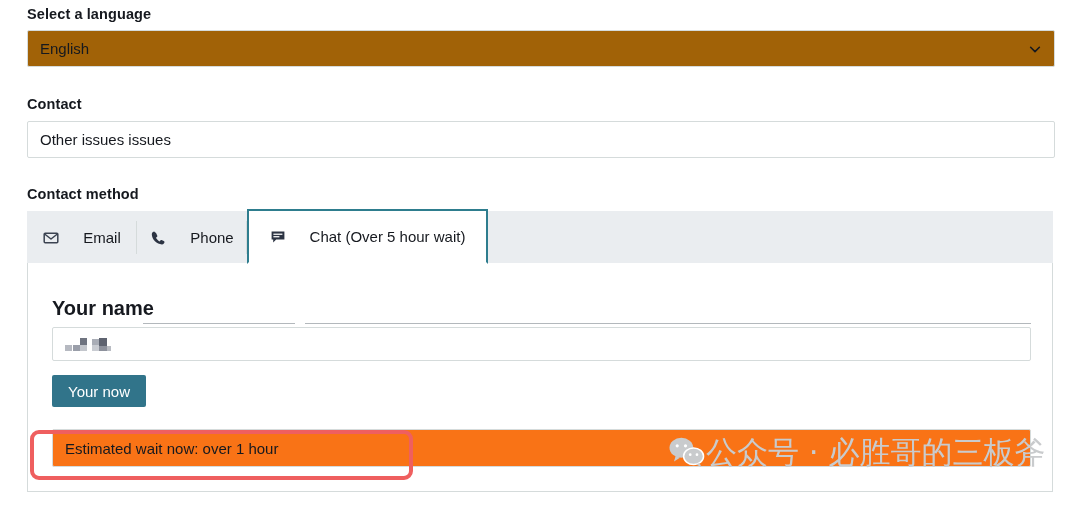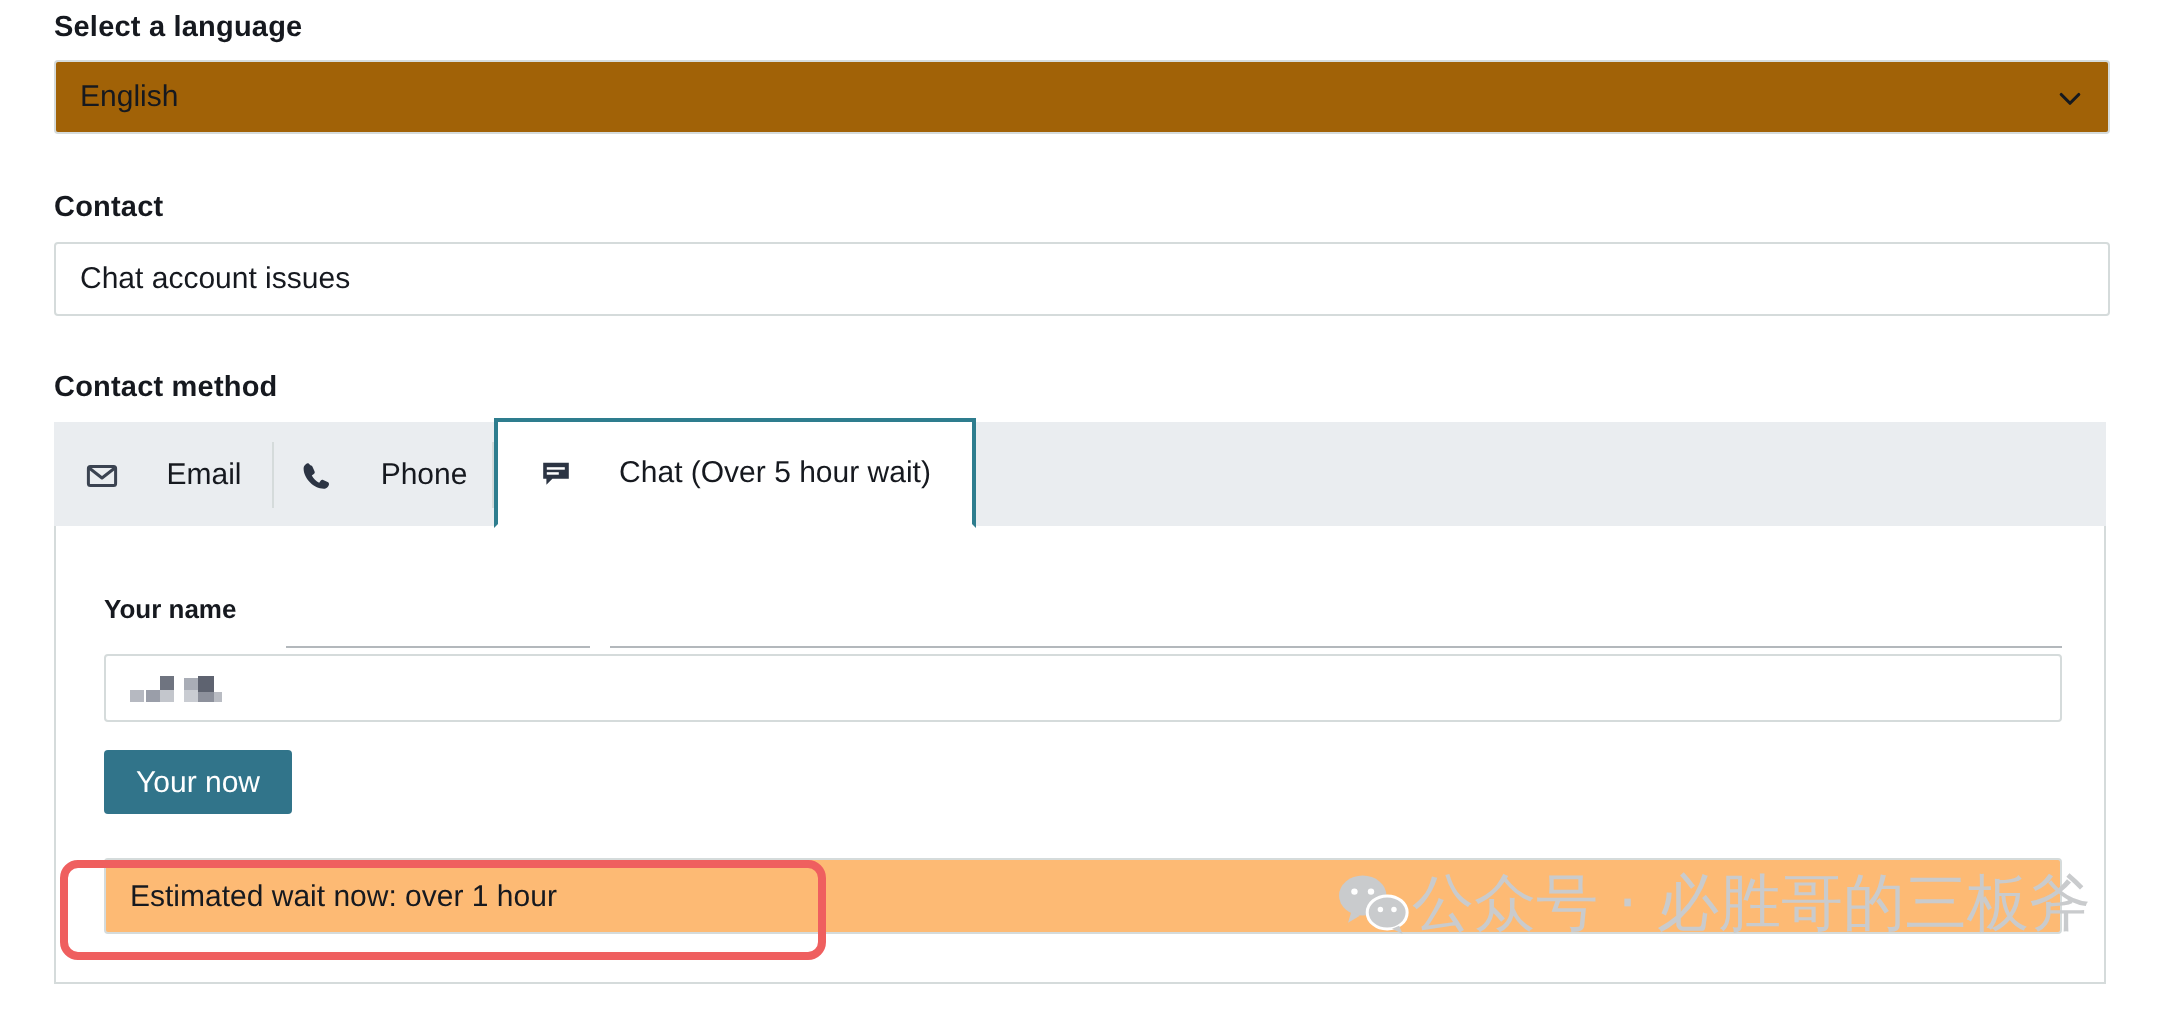--- a/index.html
+++ b/index.html
@@ -127,21 +127,21 @@
     box-sizing: border-box;
     background: #ffffff;
     border: 1px solid #d5dbdb;
     border-top: none;
   }
 
   .panel-label {
     position: absolute;
     left: 24px;
     top: 34px;
-    font-size: 13px;
+    font-size: 20px;
     font-weight: bold;
     color: #16191f;
   }
 
   
   .hairline {
     position: absolute;
     height: 1px;
     background: #9aa0a6;
     opacity: 0.75;
@@ -192,21 +192,21 @@
     font-family: "Liberation Sans", sans-serif;
   }
 
   .wait-box {
     position: absolute;
     left: 24px;
     top: 166px;
     width: 979px;
     height: 38px;
     box-sizing: border-box;
-    background: #fdba74;
+    background: #f97316;
     border: 1px solid #d5dbdb;
     border-radius: 2px;
     display: flex;
     align-items: center;
     padding: 0 12px;
     font-size: 15px;
     color: #16191f;
   }
 
   
@@ -254,21 +254,21 @@
   <div class="select-box" style="left:27px; top:30px; width:1028px; height:37px;">
     <span class="value">English</span>
     <svg class="chevron" viewBox="0 0 16 16">
       <path d="M3 6 L8 11 L13 6" fill="none" stroke="#16191f" stroke-width="1.8" stroke-linecap="round" stroke-linejoin="round"></path>
     </svg>
   </div>
 
   <div class="field-label" style="left:27px; top:96px;">Contact</div>
 
   <div class="text-box" style="left:27px; top:121px; width:1028px; height:37px;">
-    <span>Chat account issues</span>
+    <span>Other issues issues</span>
   </div>
 
   <div class="field-label" style="left:27px; top:186px;">Contact method</div>
 
   <div class="tabstrip">
 
     <div class="tab" style="left:0px; width:110px;">
       <svg class="tab-icon" viewBox="0 0 16 16">
         <rect x="1.2" y="3.2" width="13.6" height="9.6" rx="1" fill="none" stroke="#3b4351" stroke-width="1.5"></rect>
         <path d="M1.6 4 L8 9 L14.4 4" fill="none" stroke="#3b4351" stroke-width="1.5" stroke-linecap="round" stroke-linejoin="round"></path>

